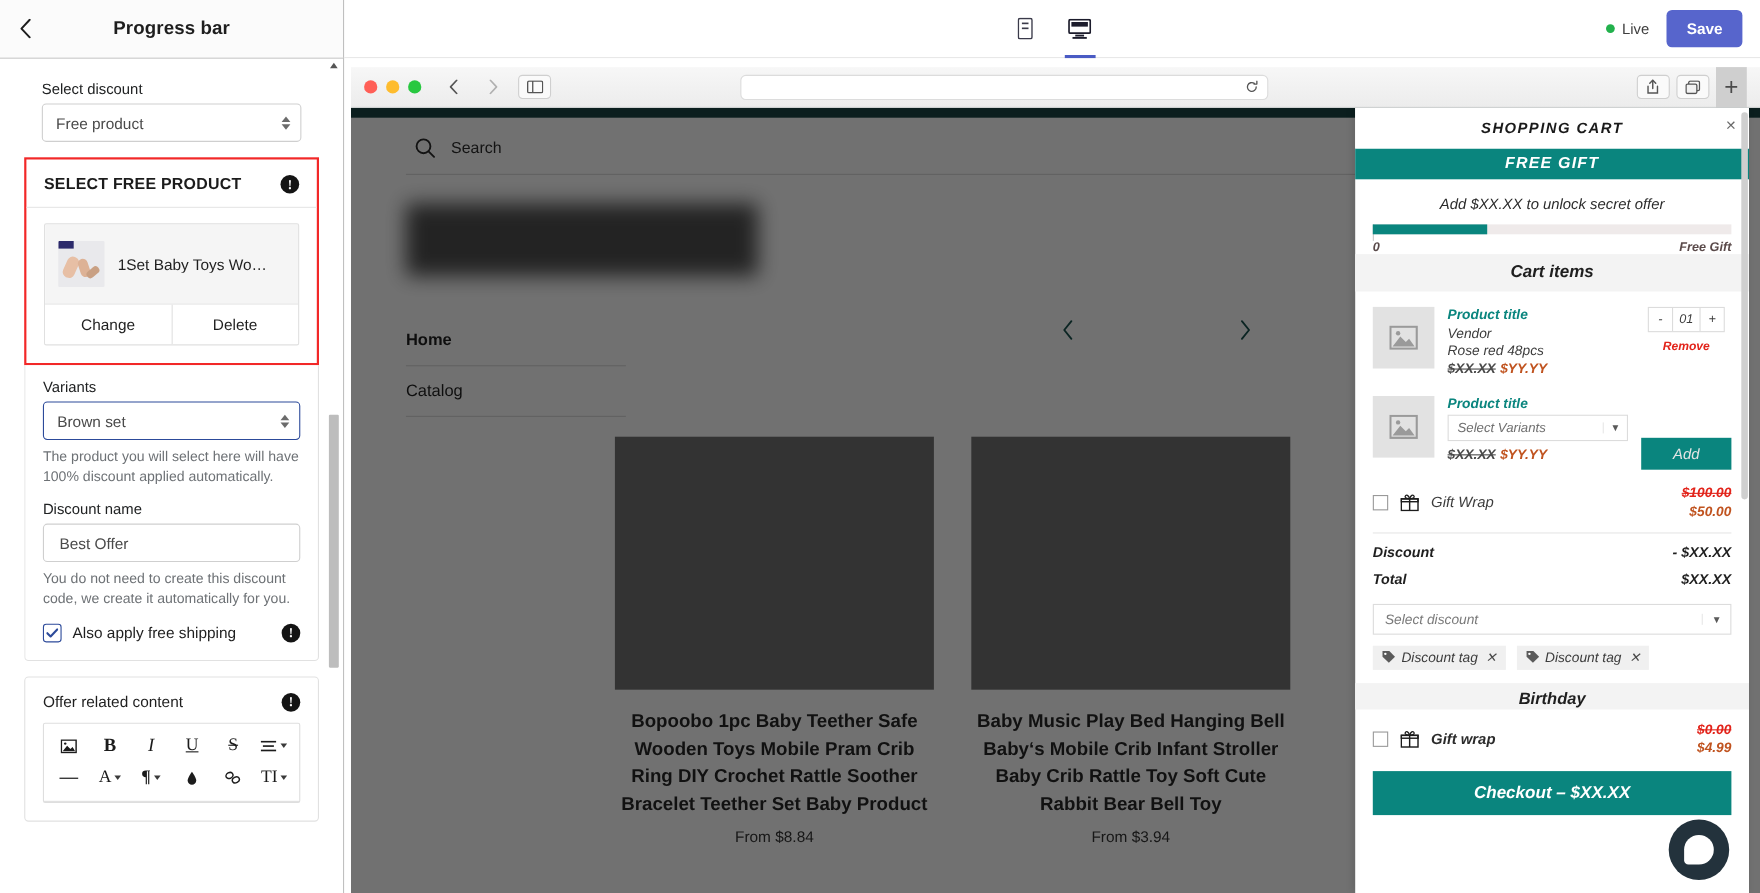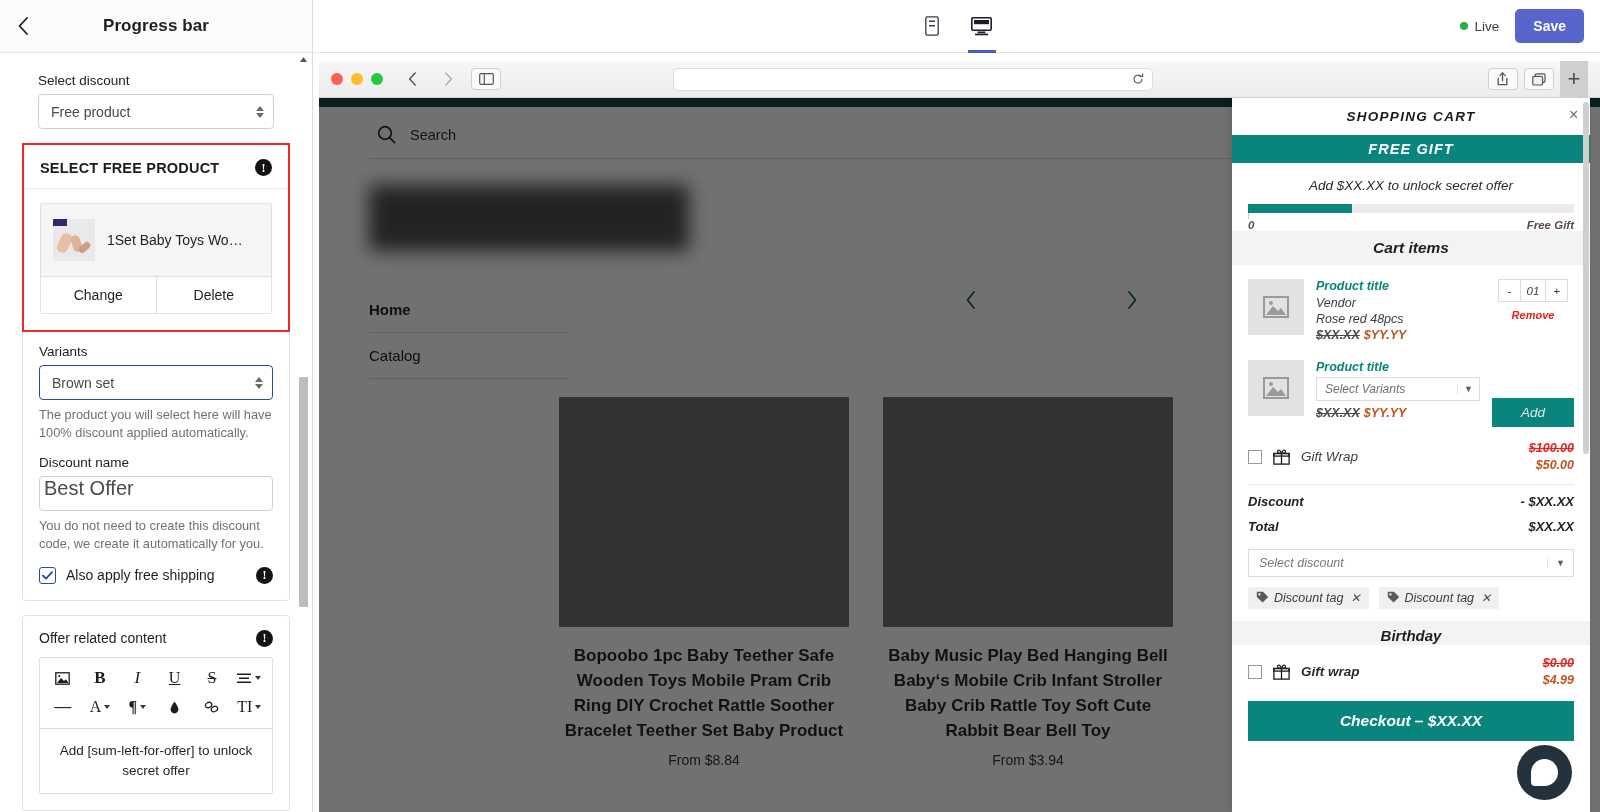--- a/index.html
+++ b/index.html
@@ -138,23 +138,23 @@
     cursor: pointer;
     background: #fff;
   }
   .prod-actions .act + .act { border-left: 1px solid #e0e0e0; }
 
   .help-text { font-size: 12.8px; color: #6d7175; line-height: 1.38; margin-top: 6px; }
   .input-box {
     height: 35px;
     border: 1px solid #cfcfcf; border-radius: 4px;
     background: #fff;
-    display: flex; 
-    padding: 0 4px;
-    font-size: 20px; color: #4a4a4a;
+    display: flex; align-items: center;
+    padding: 0 14px;
+    font-size: 14px; color: #4a4a4a;
   }
   .check-row { display: flex; align-items: center; gap: 10px; margin-top: 14px; }
   .cbox {
     width: 17px; height: 17px; border-radius: 3px;
     border: 1.5px solid #2c4a9a; background: #fff;
     display: flex; align-items: center; justify-content: center;
     cursor: pointer;
   }
   .cbox svg { display:block; }
   .check-label { font-size: 14px; color: #1f1f1f; flex: 1; }
@@ -497,21 +497,20 @@
               </div>
               <div class="rte-btn">
                 <svg width="16" height="12" viewBox="0 0 16 12">
                   <ellipse cx="4.6" cy="4" rx="3.3" ry="2.6" fill="none" stroke="#1c1c1c" stroke-width="1.3" transform="rotate(-28 4.6 4)"></ellipse>
                   <ellipse cx="10.4" cy="8" rx="3.3" ry="2.6" fill="none" stroke="#1c1c1c" stroke-width="1.3" transform="rotate(-28 10.4 8)"></ellipse>
                 </svg>
               </div>
               <div class="rte-btn" style="font-family:'Liberation Serif',serif;font-size:16px;">TI<span class="caret"></span></div>
             </div>
           </div>
-          <div class="rte-body">Add [sum-left-for-offer] to unlock secret offer</div>
         </div>
       </div>
 
       <div class="scroll-track">
         <svg class="scroll-up-arrow" viewBox="0 0 9 9">
           <path d="M4.5 2 L8 7 L1 7 Z" fill="#555"></path>
         </svg>
         <div class="scroll-thumb"></div>
       </div>
     </div>

